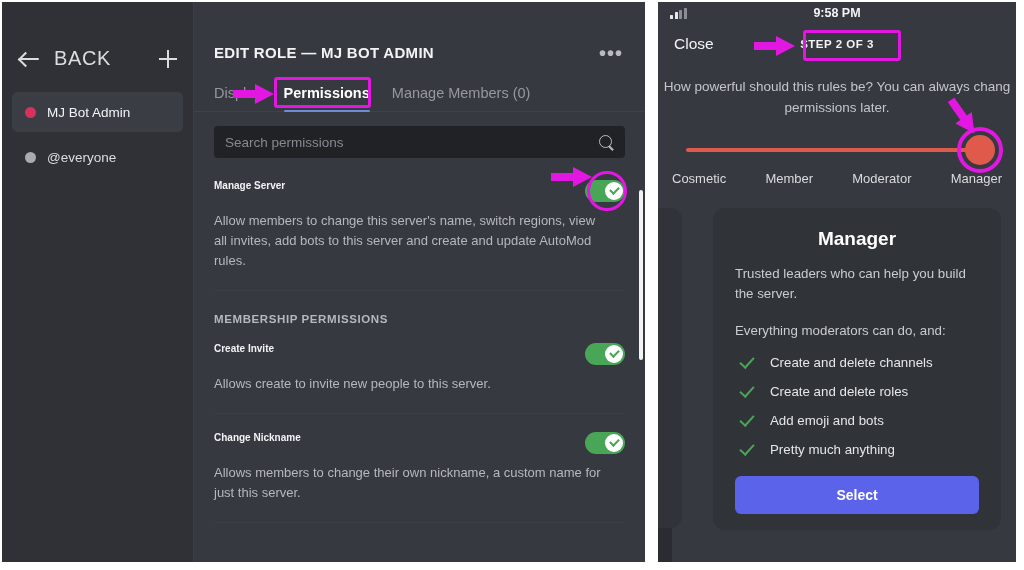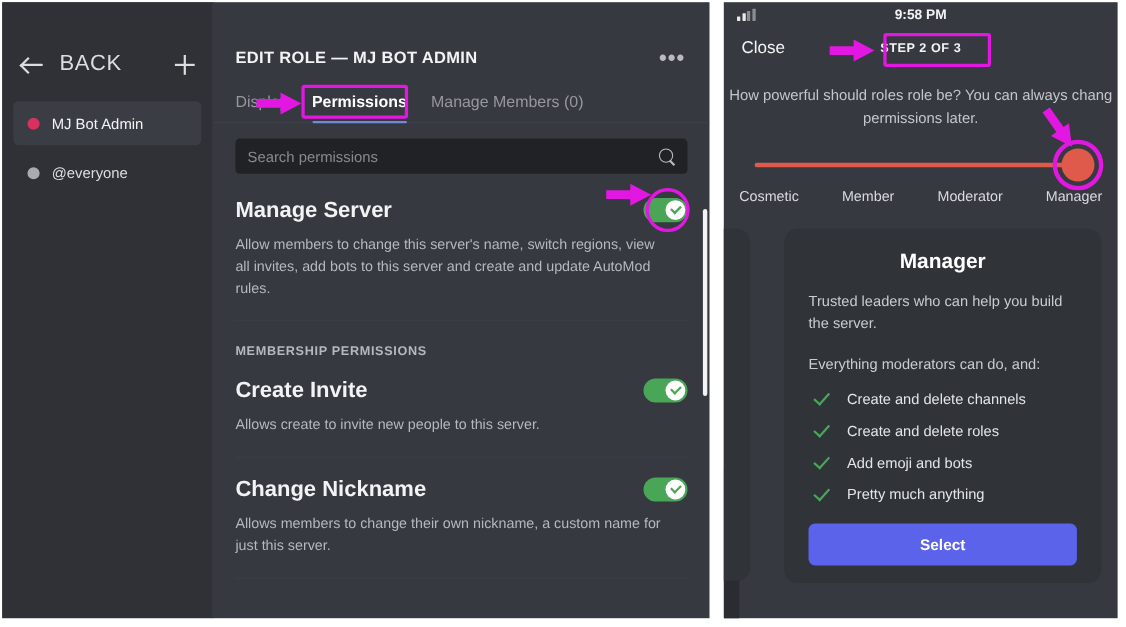--- a/index.html
+++ b/index.html
@@ -102,21 +102,21 @@
     border:1.6px solid #b9bbbe; border-radius:50%;
   }
   .search-icon::after {
     content:""; position:absolute; left:10px; top:10px; width:6px; height:1.6px;
     background:#b9bbbe; transform: rotate(45deg); transform-origin: left center;
   }
 
   .perm-scroll { position:relative; padding: 0 20px; margin-top: 4px; }
   .perm-block { padding: 18px 0 0 0; }
   .perm-row { display:flex; justify-content:space-between; align-items:flex-start; }
-  .perm-name { color:#f2f3f5; font-size: 20px; font-weight: 700; }
+  .perm-name { color:#f2f3f5; font-size: 10px; font-weight: 700; }
   .perm-desc { color:#b5b8bc; font-size: 13px; line-height: 20px; margin-top: 9px; max-width: 388px; }
   .perm-sep { height:1px; background:#3c3f45; margin-top: 19px; }
   .section-label {
     color:#b5b8bc; font-size: 11.5px; letter-spacing: .6px; font-weight: 600;
     margin-top: 22px;
   }
   .toggle {
     width: 40px; height: 22px; border-radius: 11px; background:#4aa657;
     position: relative; flex: 0 0 40px;
   }
@@ -346,21 +346,21 @@
       <span class="m-close">Close</span>
       <span class="m-step">STEP 2 OF 3</span>
       <svg class="arrow-anno" style="left: 96px; top: 11px;" viewBox="0 0 42 22">
         <path d="M0 7 H22 V1 L41 11 L22 21 V15 H0 Z" fill="#e217e2"></path>
       </svg>
       <div class="step-highlight"></div>
     </div>
 
 
     <div class="m-sub">
-      <span>How powerful should roles role be? You can always chang</span>
+      <span>How powerful should this rules be? You can always chang</span>
       <span class="line2">permissions later.</span>
     </div>
 
     <div class="m-slider-wrap">
       <div class="m-slider-track"></div>
       <div class="m-slider-thumb"></div>
       <div class="thumb-hl"></div>
       <svg class="arrow-anno" style="left: 284px; top: -26px; transform: rotate(55deg);" viewBox="0 0 42 22">
         <path d="M0 7 H22 V1 L41 11 L22 21 V15 H0 Z" fill="#e217e2"></path>
       </svg>

